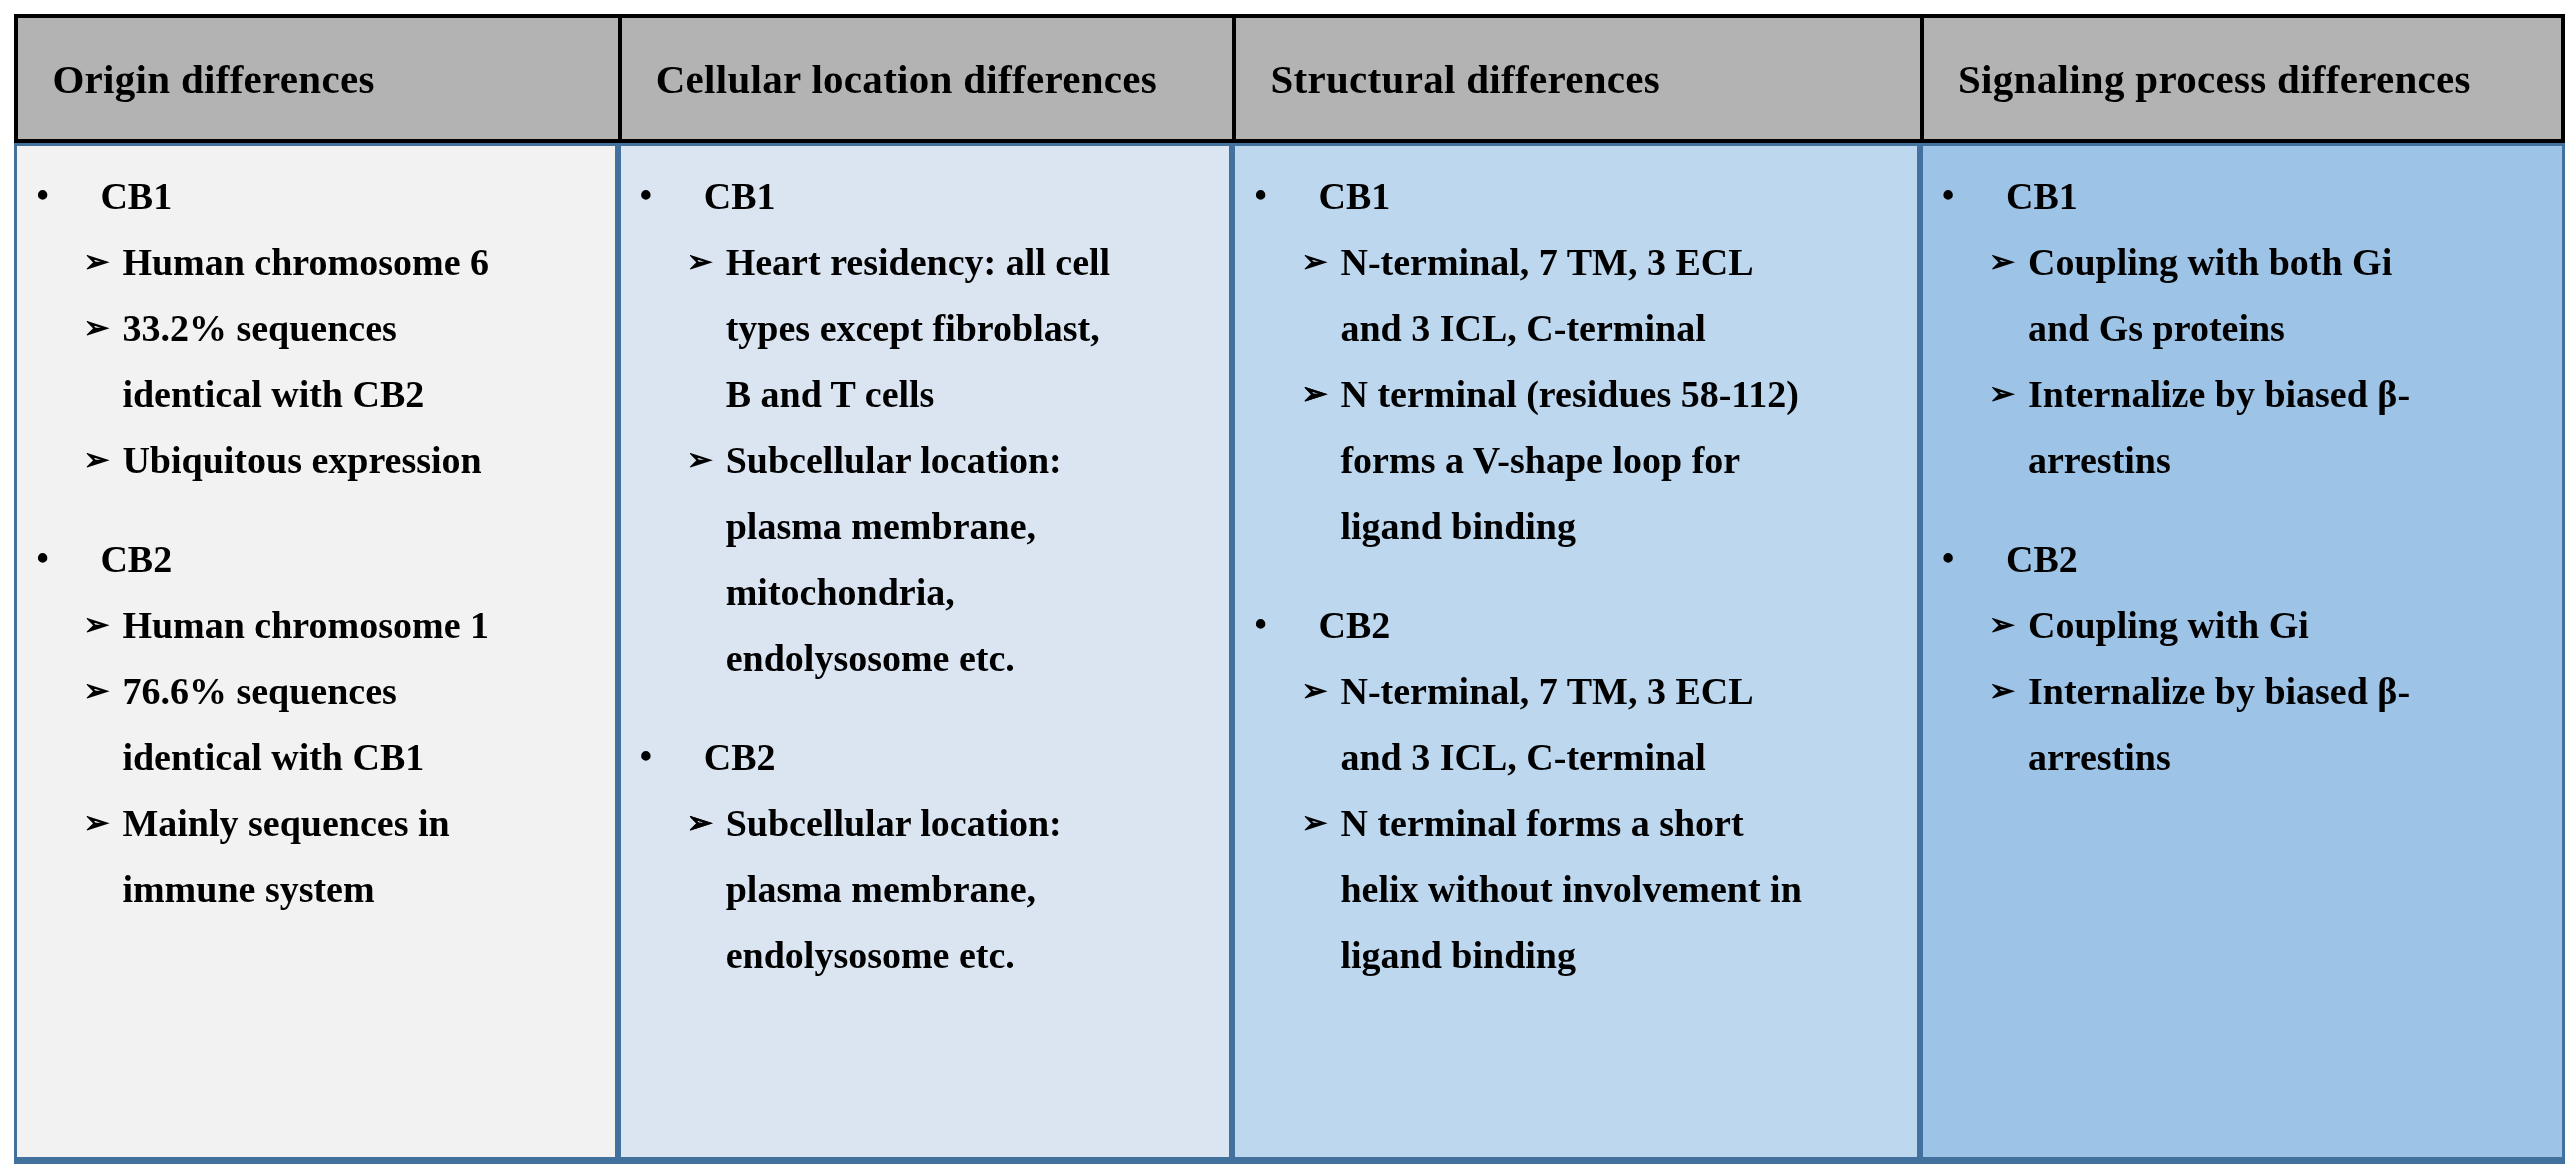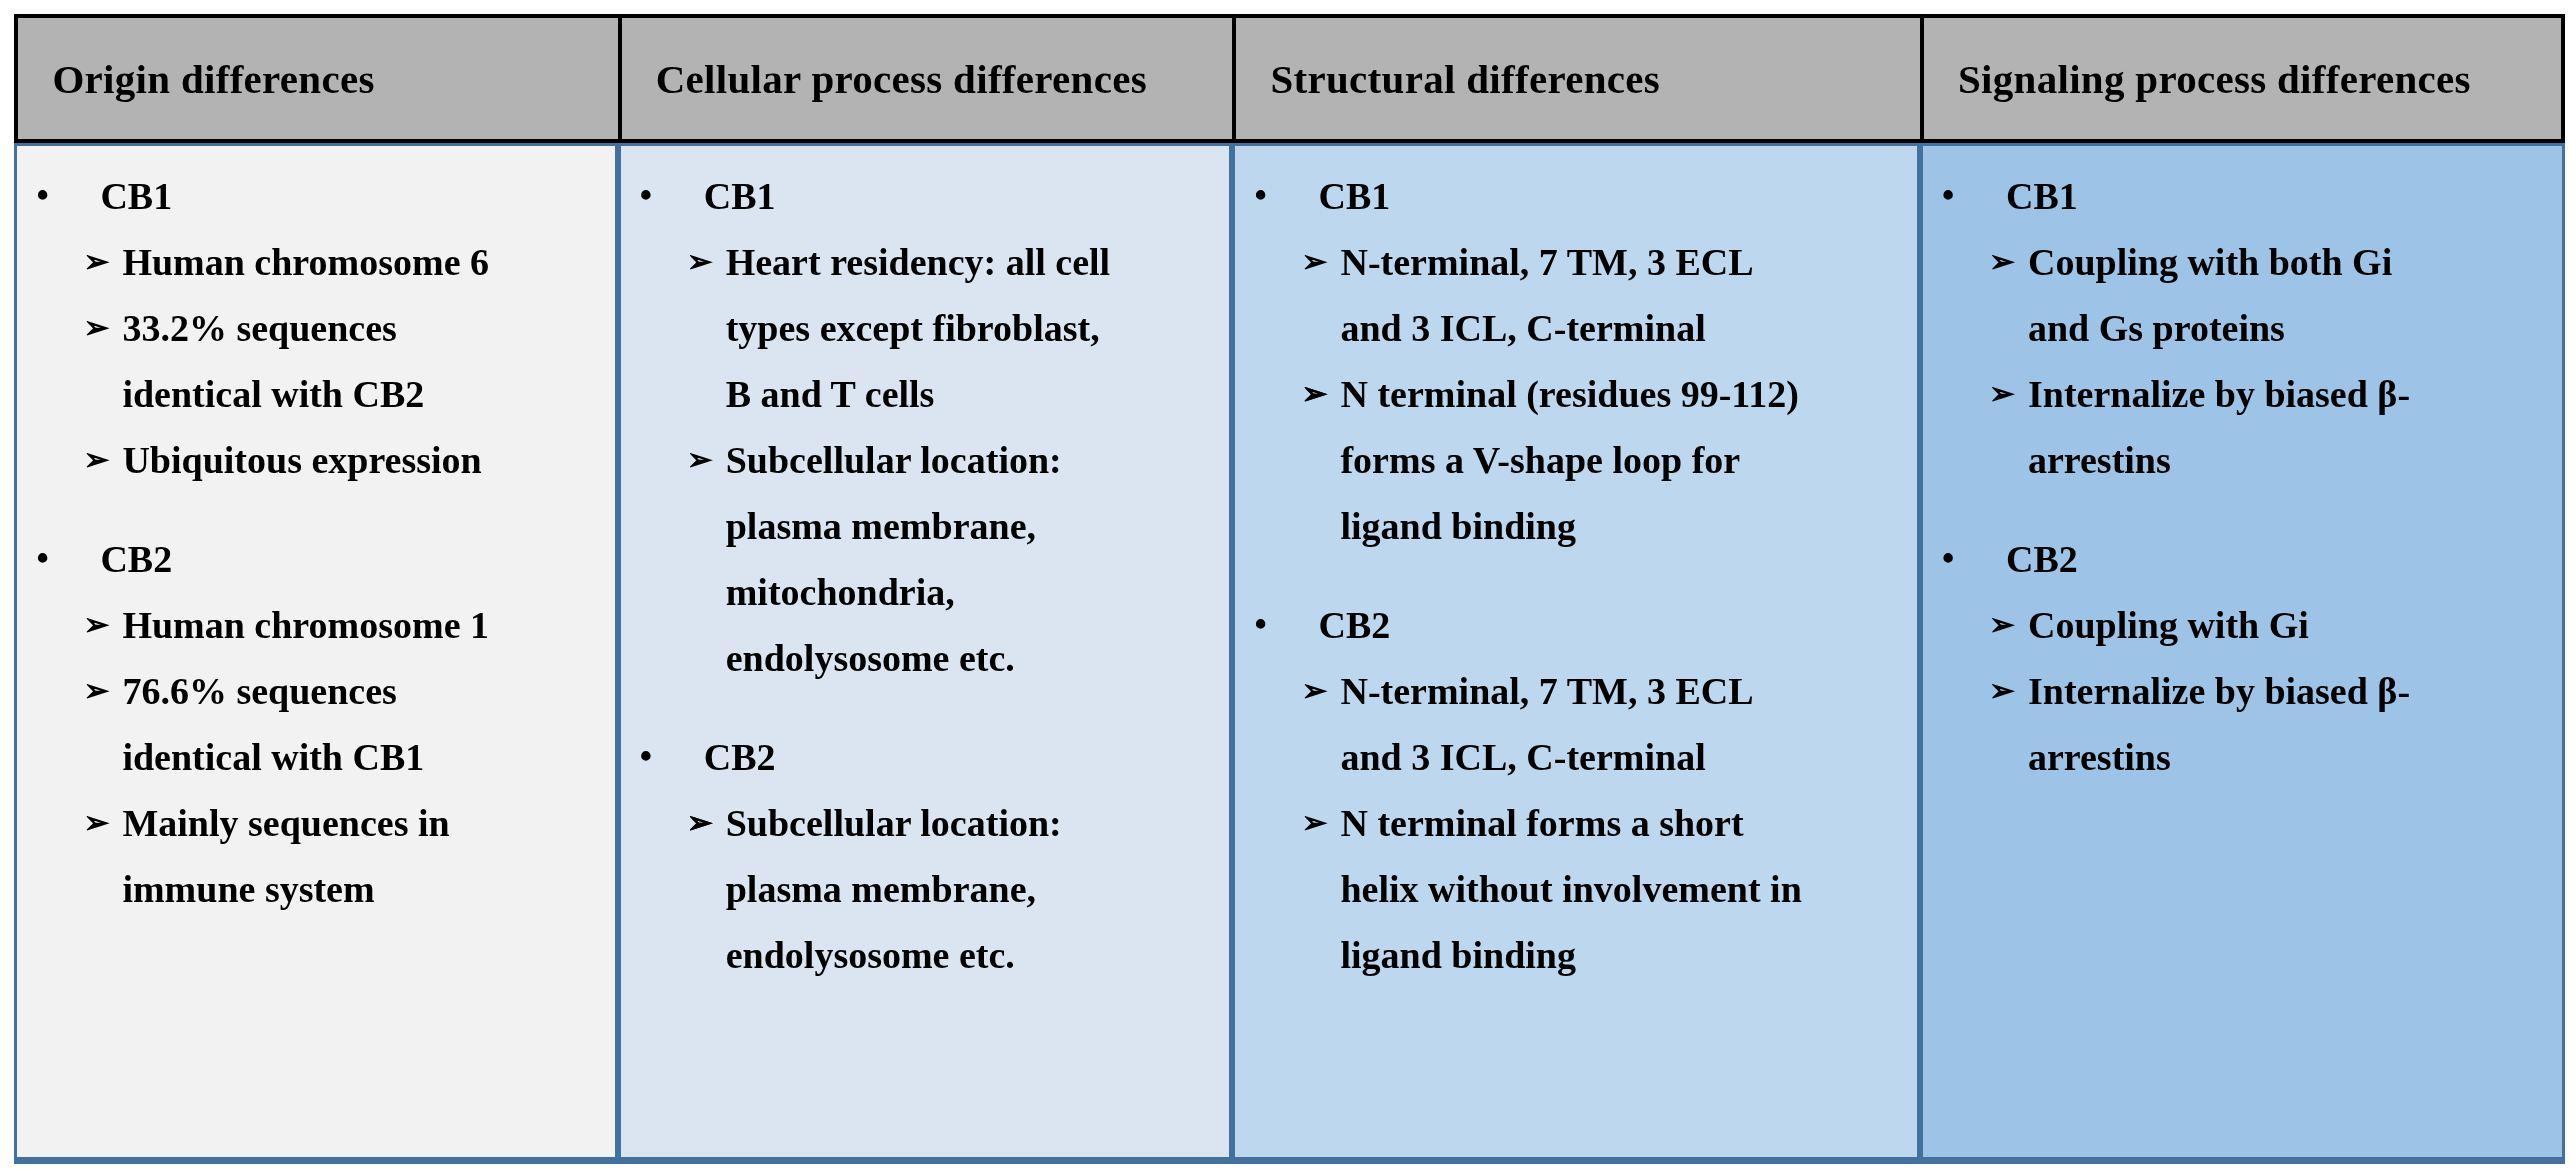--- a/index.html
+++ b/index.html
@@ -55,21 +55,21 @@
 </head>
 <body>
 
 <div class="cmp-table">
 
   <div class="header-row">
     <div class="header-cell c1">
       <span>Origin differences</span>
     </div>
     <div class="header-cell c2">
-      <span>Cellular process differences</span>
+      <span>Cellular location differences</span>
     </div>
     <div class="header-cell c3">
       <span>Structural differences</span>
     </div>
     <div class="header-cell c4">
       <span>Signaling process differences</span>
     </div>
   </div>
 
   <div class="body-row">
@@ -153,21 +153,21 @@
       <div class="item lvl2">
         <span class="marker">➢</span>
         <span class="text">N-terminal, 7 TM, 3 ECL
 and 3 ICL, C-terminal</span>
       </div>
       <div class="item lvl2">
         <span class="marker">➢</span>
       </div>
       <div class="item lvl2">
         <span class="marker">➢</span>
-        <span class="text">N terminal (residues 99-112)
+        <span class="text">N terminal (residues 58-112)
 forms a V-shape loop for
 ligand binding</span>
       </div>
       <div class="item lvl1">
         <span class="marker">•</span>
         <span class="text">CB2</span>
       </div>
       <div class="item lvl2">
         <span class="marker">➢</span>
         <span class="text">N-terminal, 7 TM, 3 ECL

